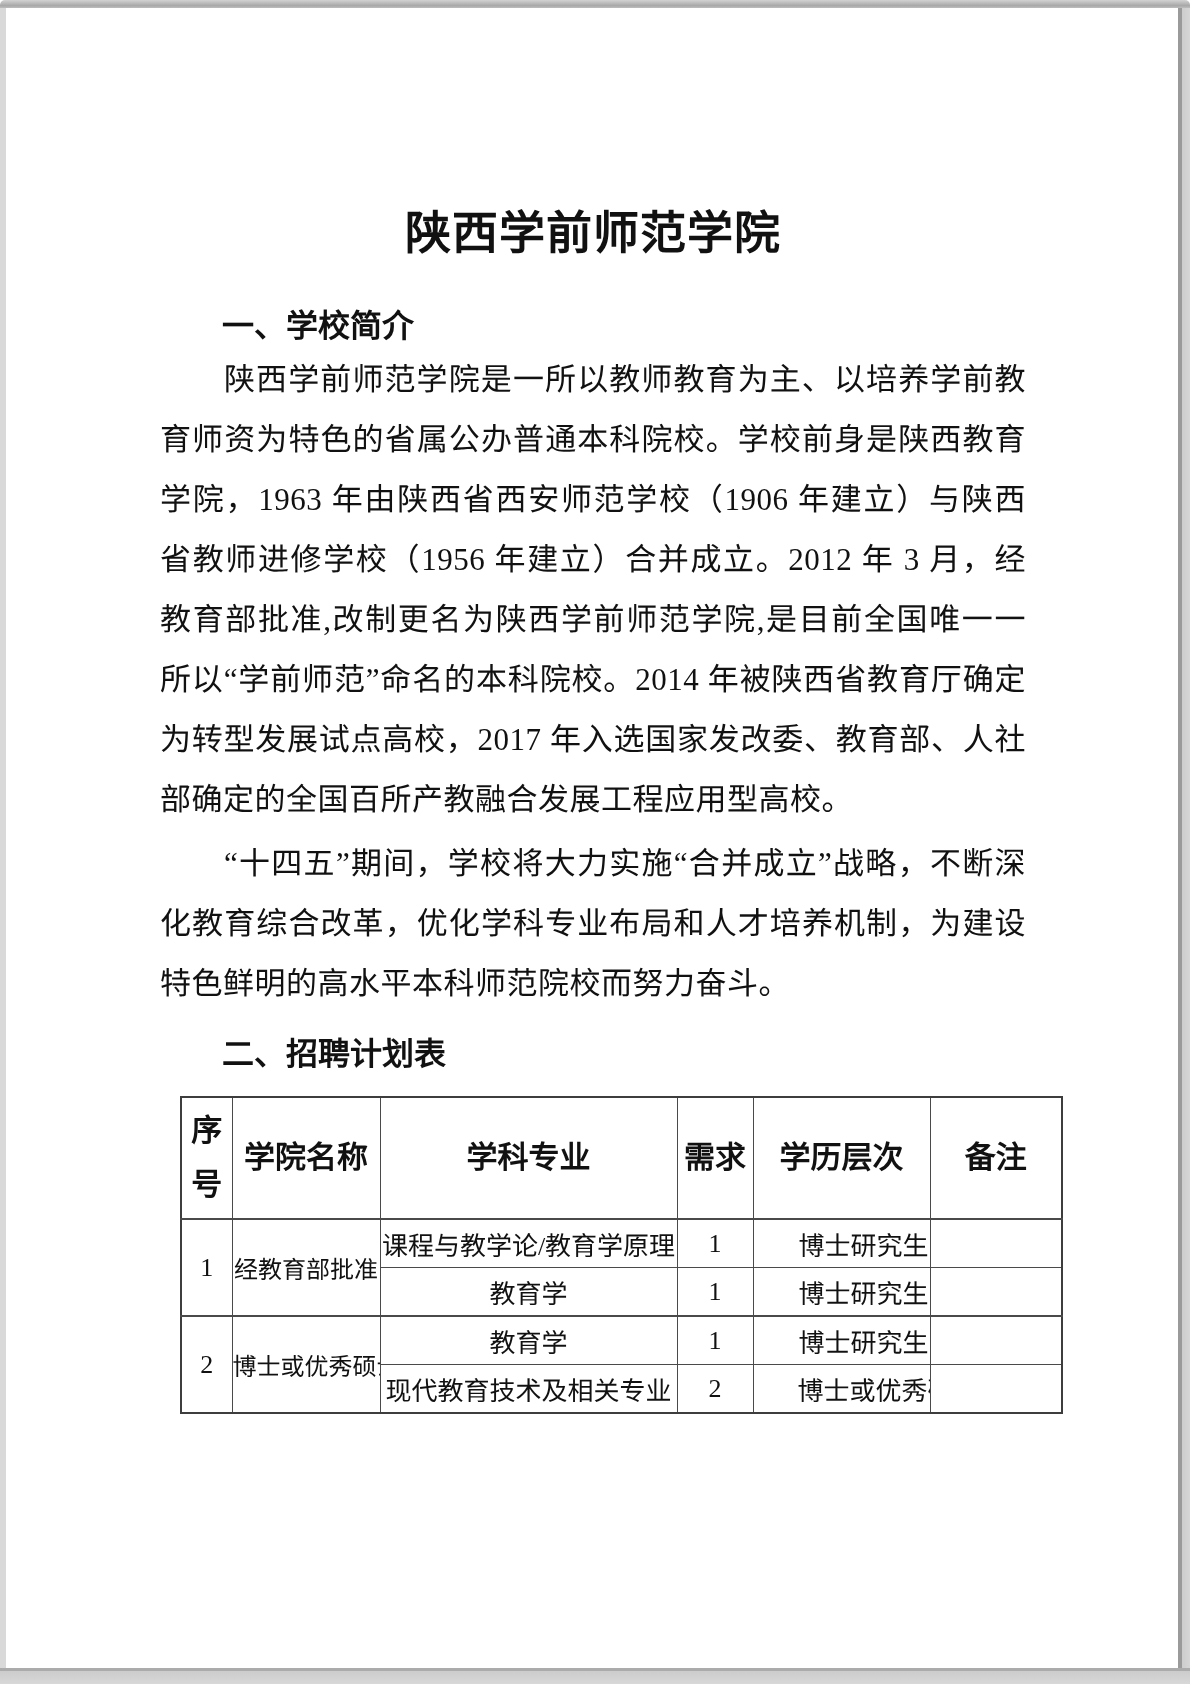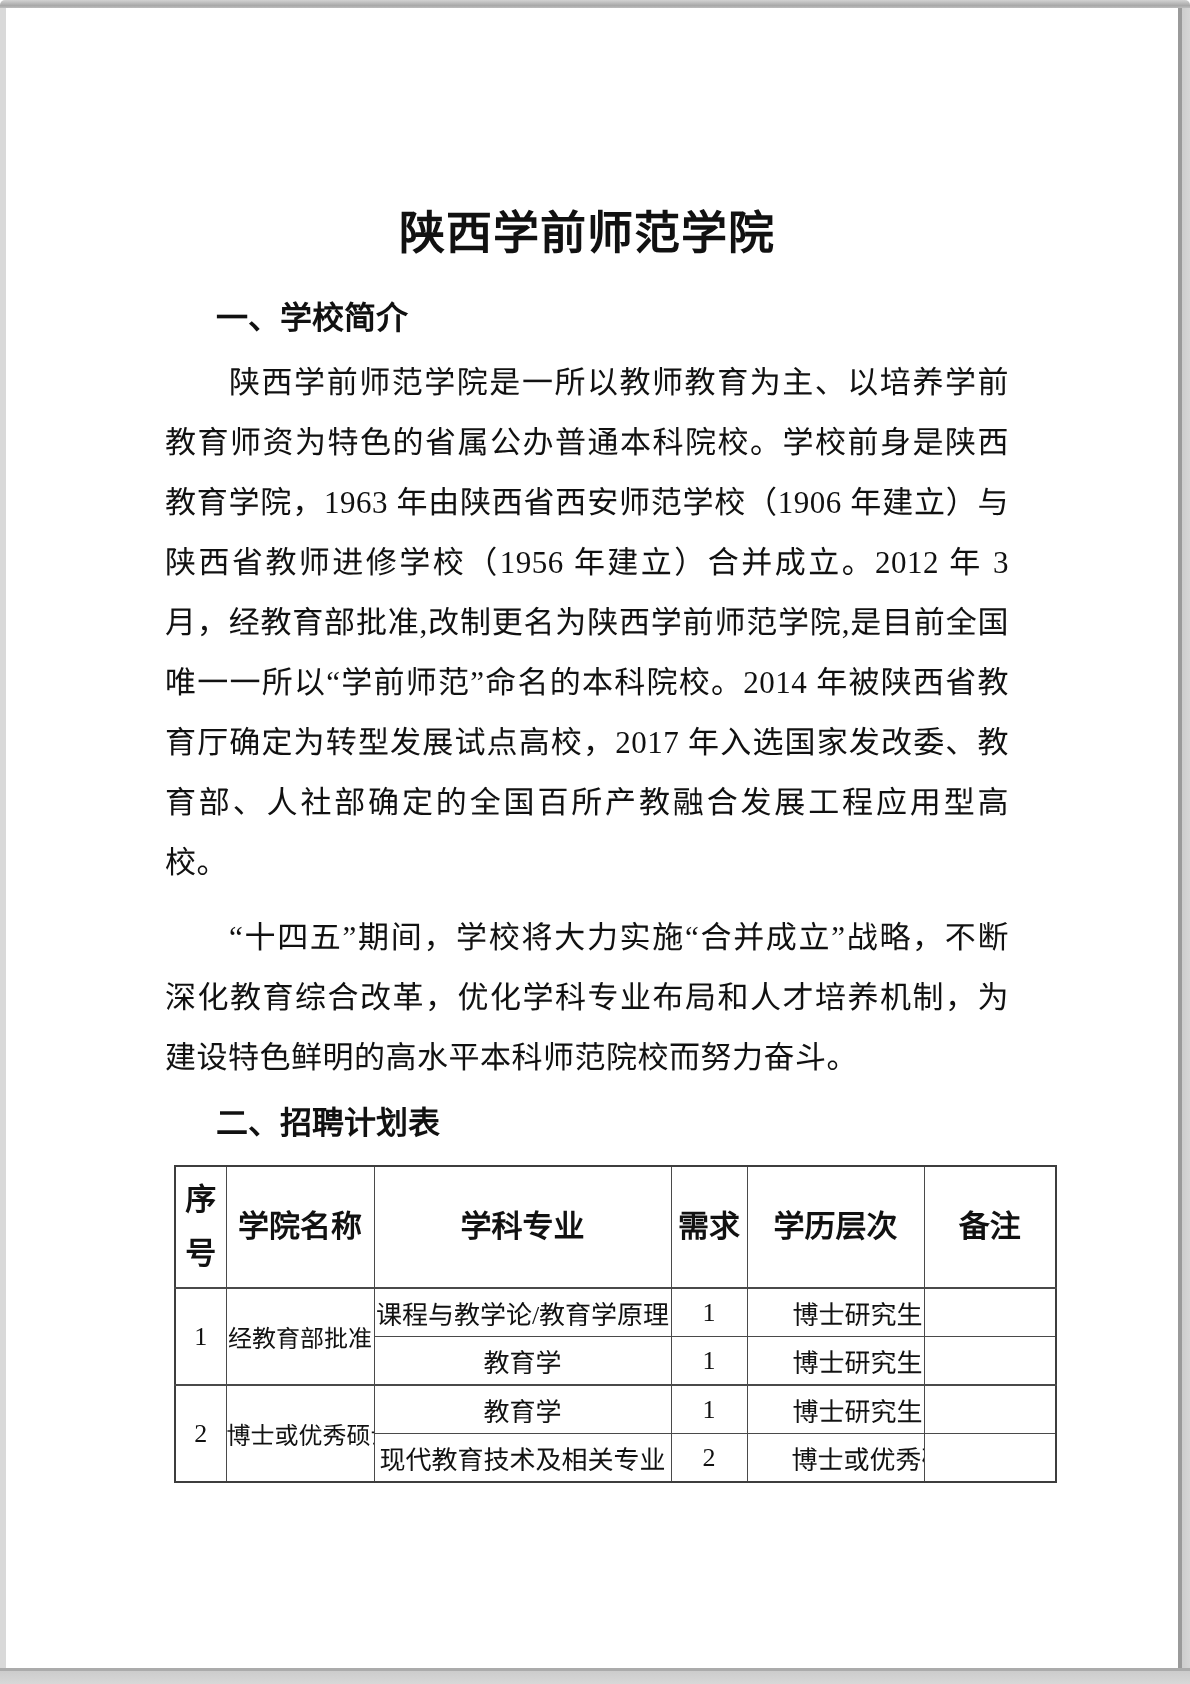--- a/index.html
+++ b/index.html
@@ -26,42 +26,42 @@
     position: absolute; right: 0; top: 8px; bottom: 16px; width: 12px;
     background: linear-gradient(90deg, #9a9a9a 0px, #9a9a9a 4px, #cdcdcd 4px, #d6d6d6 100%);
   }
   .edge-bottom {
     position: absolute; left: 0; right: 0; bottom: 0; height: 16px;
     background: linear-gradient(180deg, #ababab 0px, #ababab 3px, #cccccc 3px, #d8d8d8 100%);
   }
 
   .content {
     position: absolute;
-    left: 150px;
+    left: 156px;
     top: 0;
     width: 874px;
   }
   .doc-title {
     margin-top: 202px;
     text-align: center;
     font-size: 46px;
     font-weight: bold;
     line-height: 64px;
     letter-spacing: 1px;
   }
   .section-heading {
     font-size: 32px;
     font-weight: bold;
     padding-left: 66px;
     line-height: 40px;
   }
-  .h-intro { margin-top: 32px; }
-  .h-plan  { margin-top: 13px; }
+  .h-intro { margin-top: 40px; }
+  .h-plan  { margin-top: 20px; }
   p.body-para {
-    margin: 15px;
+    margin: 4px;
     font-size: 31px;
     line-height: 60px;
     text-align: justify;
     text-indent: 64px;
     letter-spacing: 0.5px;
   }
   .p1 { margin-top: 12px; }
   .p2 { margin-top: 16px; }
 
   table.plan-table {

